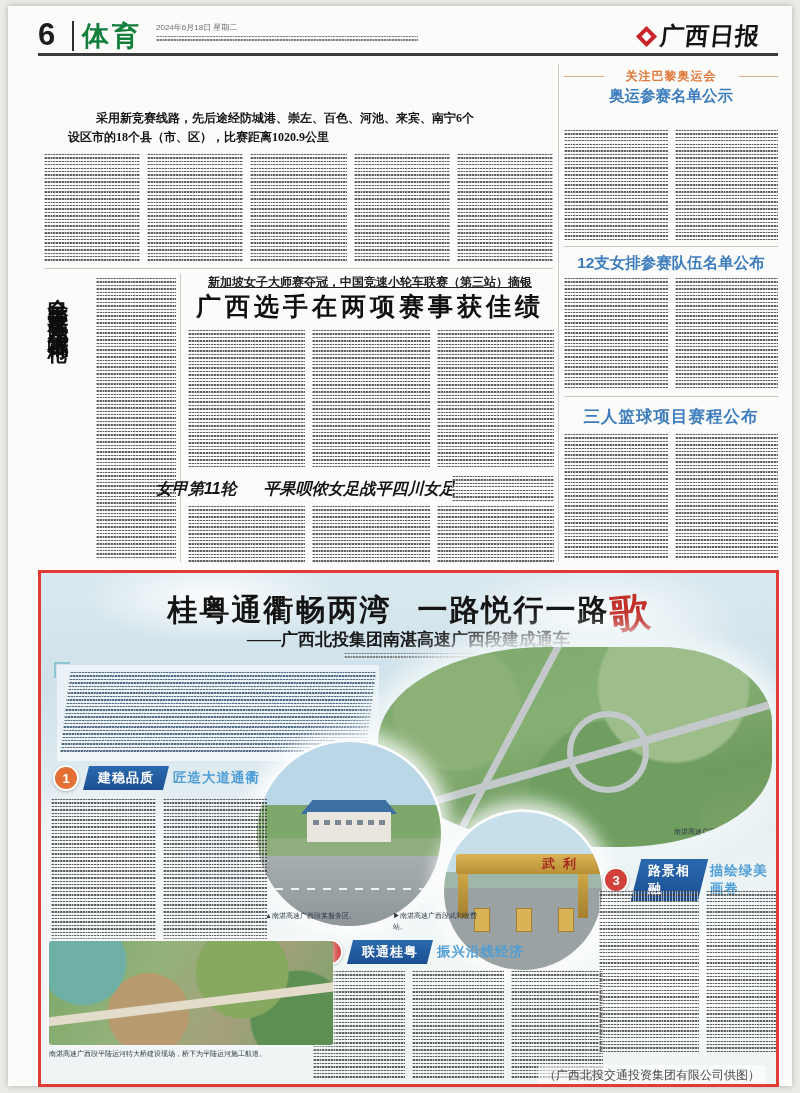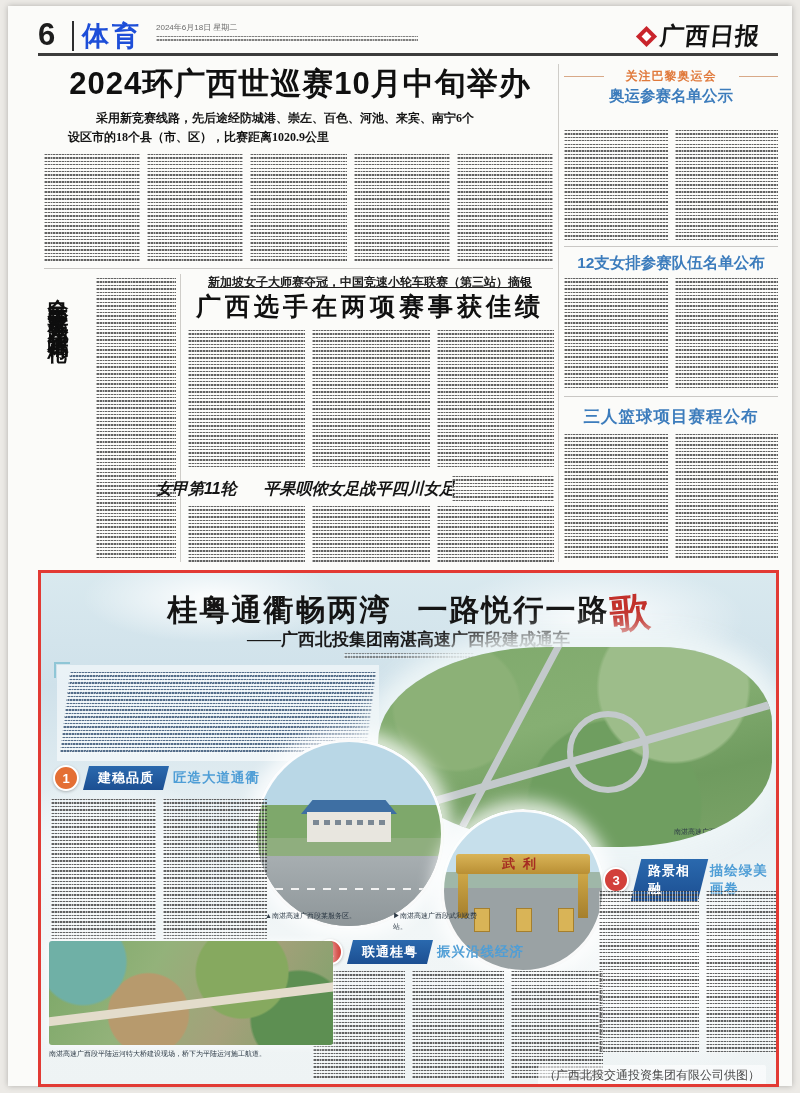--- a/index.html
+++ b/index.html
@@ -14,21 +14,21 @@
   .tx.blue{background:
       repeating-linear-gradient(90deg, rgba(255,255,255,.5) 0 1px, rgba(255,255,255,0) 1px 2.8px),
       repeating-linear-gradient(180deg, rgba(45,75,110,.8) 0 1.3px, rgba(45,75,110,0) 1.3px 3.4px);}
   .cols{position:absolute;display:flex;gap:7px;}
   .cols .tx{flex:1;height:100%;}
   .hairline{position:absolute;background:#c9c7c4;height:1px;}
   .vline{position:absolute;background:#cfcdc9;width:1px;}
   
   .pageno{position:absolute;left:30px;top:11px;font-size:31px;font-weight:800;color:#1d1d1d;}
   .hdiv{position:absolute;left:64px;top:15px;width:2px;height:30px;background:#2e2e2e;}
-  .secname{position:absolute;left:74px;top:12px;font-size:27px;font-weight:800;color:#1d4ed8;letter-spacing:3px;}
+  .secname{position:absolute;left:74px;top:12px;font-size:27px;font-weight:800;color:#15803d;letter-spacing:3px;}
   .dateline{position:absolute;left:148px;top:16px;font-size:8px;color:#6b6b6b;}
   .staffline{position:absolute;left:148px;top:30px;width:262px;height:7px;opacity:.8;}
   .masthead{position:absolute;right:32px;top:14px;display:flex;align-items:center;gap:6px;}
   .diamond{width:15px;height:15px;background:#c9242b;transform:rotate(45deg);position:relative;}
   .diamond:after{content:"";position:absolute;left:4px;top:4px;width:7px;height:7px;background:#fff;}
   .mastname{font-family:"Liberation Serif",serif;font-weight:800;font-size:24px;color:#121212;
             letter-spacing:1px;transform:skewX(-6deg);}
   .toprule{position:absolute;left:30px;top:47px;width:740px;height:3px;background:#3c3c3c;}
   
   .lead-h{position:absolute;left:36px;top:57px;width:512px;text-align:center;font-size:31px;
@@ -84,21 +84,21 @@
         clip-path:polygon(8% 100%,0 100%,12% 0,88% 0,100% 100%);}
   .bldg .win{position:absolute;left:6px;top:8px;right:6px;height:5px;
        background:repeating-linear-gradient(90deg,#7b8894 0 6px,transparent 6px 11px);}
   .lane{position:absolute;left:0;bottom:0;width:100%;height:38%;
         background:linear-gradient(180deg,#a7aeb1,#8e9699);}
   .lane:after{content:"";position:absolute;left:10%;top:45%;width:80%;height:2px;
         background:repeating-linear-gradient(90deg,#f2f2f2 0 8px,transparent 8px 16px);}
   .circB{left:400px;top:236px;width:158px;height:158px;
          background:linear-gradient(180deg,#c6dfeb 0 38%,#9fb7a8 38% 48%,#9aa2a4 48% 100%);}
   .arch-beam{position:absolute;left:12px;top:42px;width:134px;height:20px;background:linear-gradient(180deg,#d9b457,#b98f34);
-             border-radius:3px;display:flex;align-items:center;justify-content:center;}
+             border-radius:3px;display:flex;align-items:center;justify-content:center;padding-left:40px;}
   .arch-name{font-family:"Liberation Serif",serif;font-weight:800;font-size:13px;color:#a62c22;letter-spacing:8px;}
   .pillar{position:absolute;top:60px;width:10px;height:46px;background:linear-gradient(180deg,#cfa847,#a57f2d);}
   .booth{position:absolute;top:96px;width:14px;height:22px;background:#d9b457;border:1px solid #a57f2d;}
   .ribbon-row{position:absolute;display:flex;align-items:center;gap:7px;}
   .numcirc{width:22px;height:22px;border-radius:50%;color:#fff;font-weight:800;font-size:13px;
            display:flex;align-items:center;justify-content:center;border:2px solid #fff;
            box-shadow:0 1px 3px rgba(0,0,0,.25);flex:0 0 auto;}
   .ribbon{background:linear-gradient(180deg,#2a69ae,#1c4f92);color:#fff;font-weight:800;font-size:13px;
           padding:3px 12px;transform:skewX(-14deg);}
   .ribbon>span{display:inline-block;transform:skewX(14deg);letter-spacing:1px;}
@@ -126,21 +126,20 @@
     <div class="hdiv"></div>
     <div class="secname">体育</div>
     <div class="dateline">2024年6月18日  星期二</div>
     <div class="staffline tx"></div>
     <div class="masthead">
       <div class="diamond"></div>
       <div class="mastname">广西日报</div>
     </div>
     <div class="toprule"></div>
 
-    <div class="lead-h">2024环广西世巡赛10月中旬举办</div>
     <div class="lead-sub" style="left:88px;top:104px;">采用新竞赛线路，先后途经防城港、崇左、百色、河池、来宾、南宁6个</div>
     <div class="lead-sub" style="left:60px;top:123px;">设区市的18个县（市、区），比赛距离1020.9公里</div>
 
     <div class="cols" style="left:36px;top:148px;width:509px;height:108px;">
       <div class="tx"></div>
         <div class="tx"></div>
         <div class="tx"></div>
         <div class="tx"></div>
         <div class="tx"></div>
     </div>

